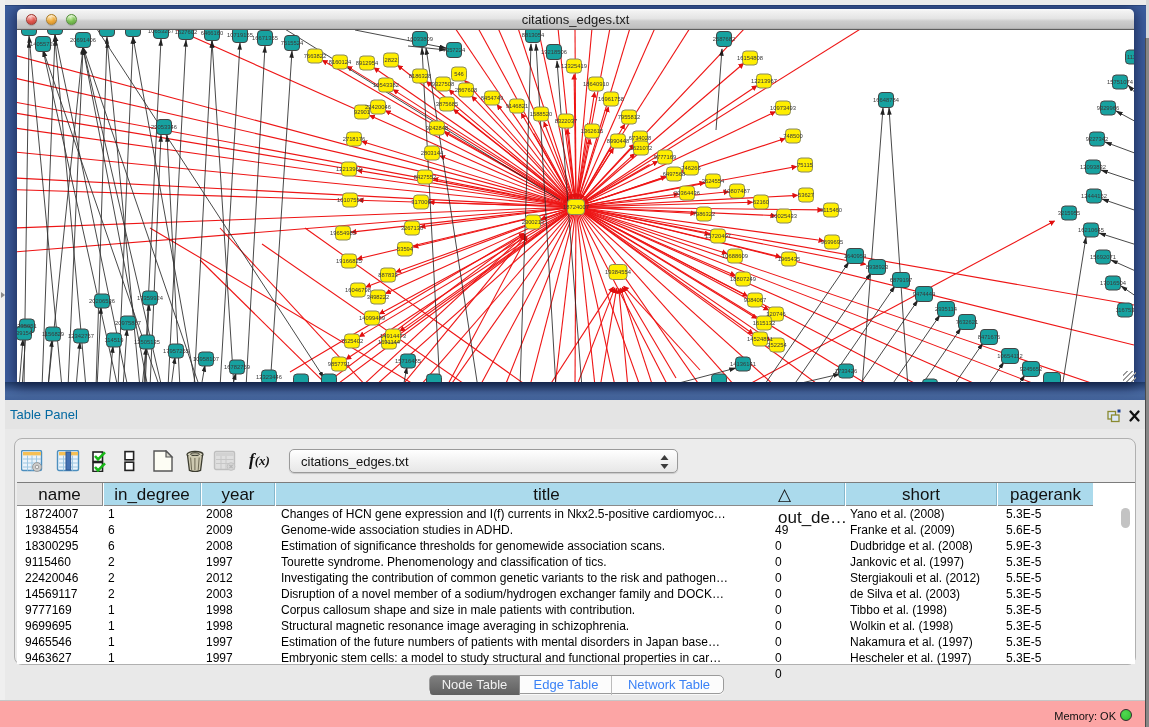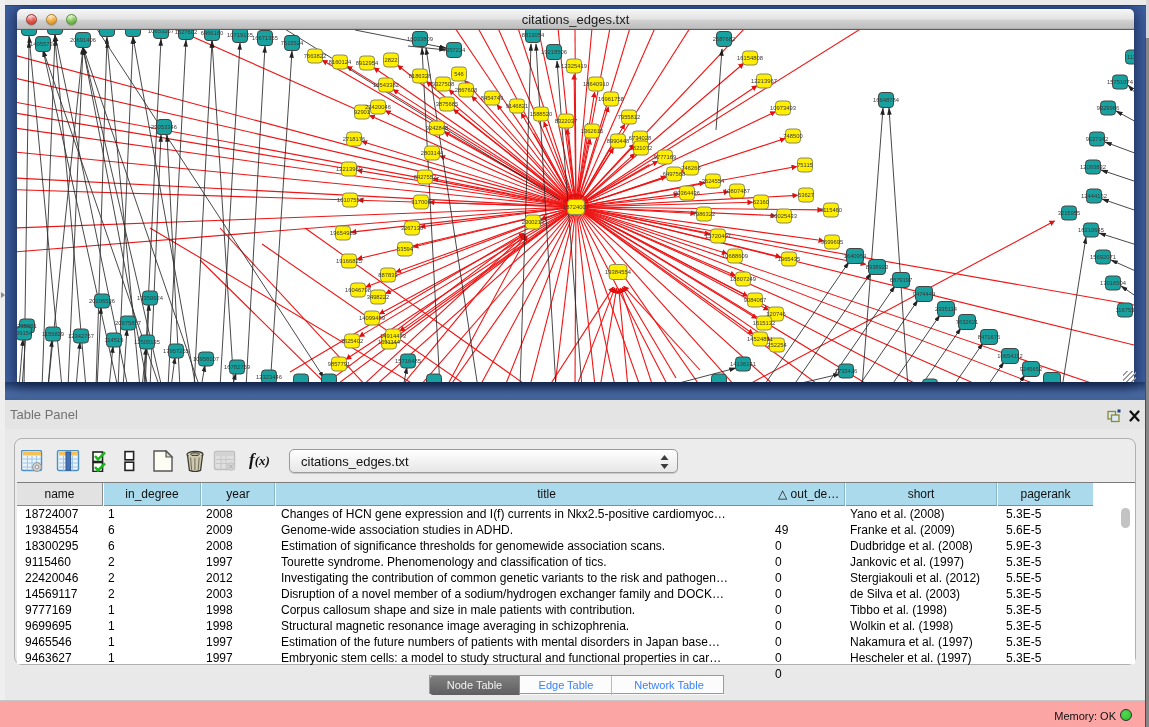--- a/index.html
+++ b/index.html
@@ -22,42 +22,42 @@
 .grip { width:13px; height:11px; left:1106px; top:362px;
   background:repeating-linear-gradient(135deg, transparent 0 2.6px, #9a9a9a 2.6px 3.6px); }
 
 
 #rstrip1 { left:1146px; top:0; width:3px; height:38px; background:#d8d8d8; }
 #rstrip2 { left:1145px; top:38px; width:4px; height:689px; background:#878787; border-left:1px solid #4a4a4a; }
 #lstrip { left:0; top:0; width:5px; height:727px; background:#efefef; }
 
 
 #tphead { left:5px; top:400px; width:1140px; height:29px; background:#e4e4e4; }
-#tphead .t { position:absolute; left:5px; top:7px; font-size:13px; color:#737373; }
+#tphead .t { position:absolute; left:5px; top:7px; font-size:13px; color:#0369a1; }
 #tpbody { left:5px; top:429px; width:1140px; height:271px; background:#e9e9e9; }
 #tbox { left:14px; top:438px; width:1122px; height:227px; border:1px solid #b0b0b0; border-radius:8px; background:#ececec; }
 
 
 #combo { left:289px; top:449px; width:389px; height:24px; border:1px solid #9a9a9a; border-radius:5px;
   background:linear-gradient(180deg,#ffffff,#f1f1f1 55%,#e7e7e7); box-shadow:0 1px 1px rgba(0,0,0,0.15); }
 #combo .t { position:absolute; left:11px; top:4px; font-size:13px; color:#111; }
 
 
 #tbl { left:17px; top:482px; width:1118px; height:182px; background:#fff; border-top:1px solid #7c7c7c; }
 .th { position:absolute; top:483px; height:23px; background:#abdaec; border-right:1px solid #85b7cc;
-  font-size:12px; color:#111; text-align:center; line-height:23px; border-bottom:1px solid #8a8a8a; }
+  font-size:17px; color:#111; text-align:center; line-height:23px; border-bottom:1px solid #8a8a8a; }
 .trow { position:absolute; left:0; width:1149px; height:16px; font-size:12px; color:#000; }
 .trow span { position:absolute; white-space:nowrap; overflow:hidden; }
 .c0 { left:25px; } .c1 { left:108px; } .c2 { left:206px; } .c3 { left:281px; width:486px; }
 .c4 { left:775px;margin-top:16px; } .c5 { left:850px; } .c6 { left:1006px; }
 #sthumb { left:1121px; top:508px; width:9px; height:20px; border-radius:5px; background:#c3c3c3; }
 
 
-#segc { left:429px; top:675px; width:295px; height:19px; border:1px solid #9b9b9b; border-radius:0;
-  background:#fcfcfc; box-shadow:0 1px 0 rgba(255,255,255,0.7); font-size:11px; }
+#segc { left:429px; top:675px; width:295px; height:19px; border:1px solid #9b9b9b; border-radius:5px;
+  background:#fcfcfc; box-shadow:0 1px 0 rgba(255,255,255,0.7); font-size:13px; }
 #segc span { position:absolute; top:0; height:19px; line-height:18px; text-align:center; color:#3b82f6; }
 #seg1 { left:0; width:90px; background:linear-gradient(180deg,#7f7f7f,#5f5f5f); color:#f2f2f2 !important;
   border-radius:3px 0 0 3px; border-right:1px solid #8e8e8e; }
 #seg2 { left:91px; width:91px; border-right:1px solid #bbb; }
 #seg3 { left:183px; width:112px; }
 
 
 #sbar2 { left:0; top:700px; width:1149px; height:27px; background:#fca5a5; border-top:1px solid #c6c6c6; }
 #mem { position:absolute; right:33px; top:9px; font-size:11px; color:#111; }
 #memdot { position:absolute; left:1120px; top:709px; width:12px; height:12px; border-radius:50%;

